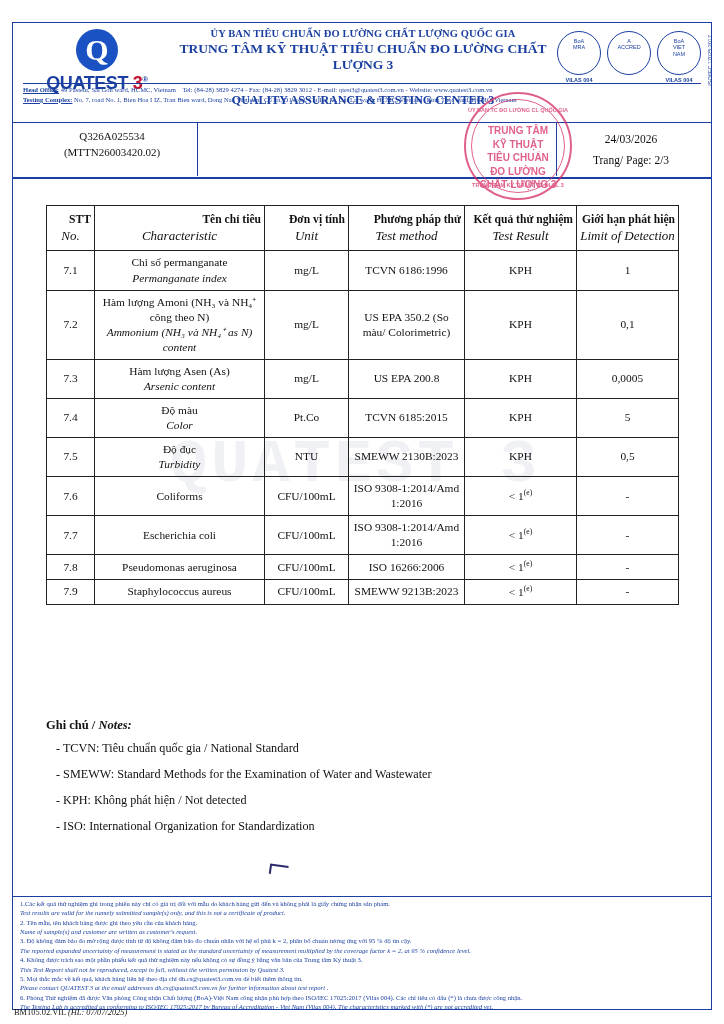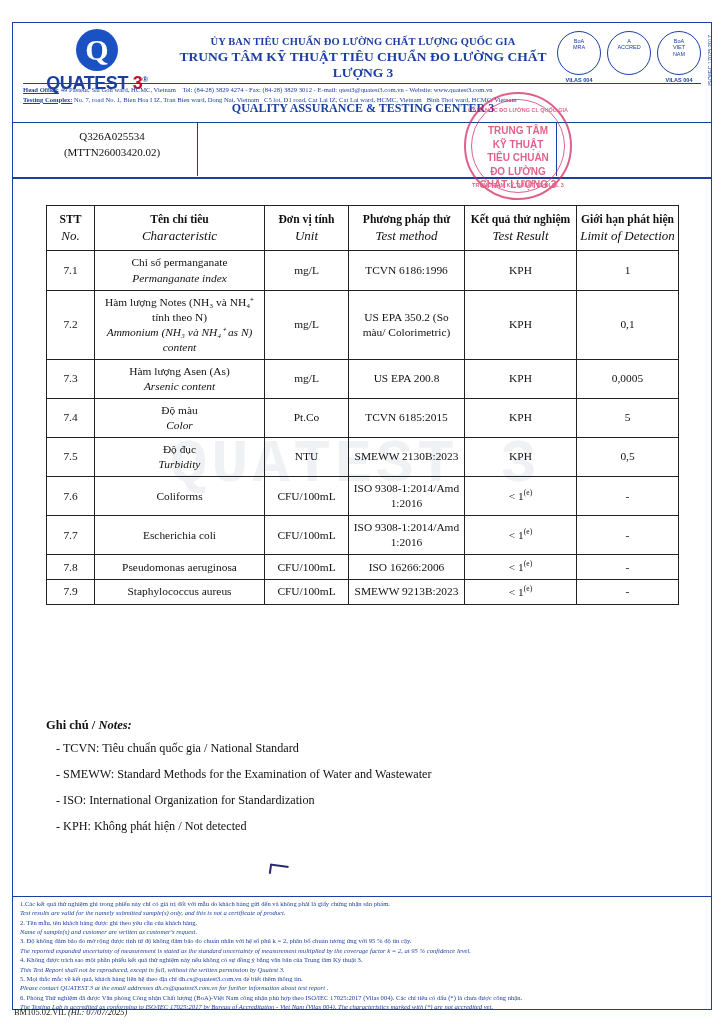--- a/index.html
+++ b/index.html
@@ -82,21 +82,20 @@
     left: 150px;
     top: 5px;
     width: 400px;
     text-align: center;
     color: #1a3fa0;
   }
   .ht1 {
     font-size: 10.5px;
     font-weight: bold;
     letter-spacing: 0.1px;
-    margin-top: 8px;
   }
   .ht2 {
     font-size: 13.5px;
     font-weight: bold;
     margin-top: 2px;
   }
   .ht3 {
     font-size: 12px;
     font-weight: bold;
     margin-top: 20px;
@@ -311,21 +310,21 @@
     font-size: 11.4px;
     padding: 4px 4px;
     vertical-align: middle;
     text-align: center;
     line-height: 1.32;
   }
   table.main th {
     font-weight: normal;
     padding: 6px 3px;
   }
-  .th-vn { font-weight: bold; font-size: 11.6px; display: block; }
+  .th-vn { font-weight: bold; font-size: 11.6px; display: block; text-align: right; }
   .th-en { font-style: italic; font-size: 13px; display: block; }
   .cell-vn { display: block; }
   .cell-en { display: block; font-style: italic; }
   td.left { text-align: left; padding-left: 7px; }
   .sup { font-size: 7.5px; vertical-align: super; }
 
   
   .notes {
     position: absolute;
     left: 46px;
@@ -434,20 +433,24 @@
   <div class="title-row">
     <div class="title-sep-l"></div>
     <div class="title-sep-r"></div>
 
     <div class="cert-no">
       <div>Q326A025534</div>
       <div>(MTTN26003420.02)</div>
     </div>
 
 
+    <div class="date-block">
+      <div>24/03/2026</div>
+      <div>Trang/ Page: 2/3</div>
+    </div>
   </div>
 
   <div class="stamp">
     <div class="stamp-arc-top">ỦY BAN TC ĐO LƯỜNG CL QUỐC GIA</div>
     <div class="stamp-inner">
       TRUNG TÂM<br>KỸ THUẬT<br>TIÊU CHUẨN<br>ĐO LƯỜNG<br>CHẤT LƯỢNG 3
     </div>
     <div class="stamp-arc-bottom">TRUNG TÂM KỸ THUẬT TC ĐLCL 3</div>
   </div>
 
@@ -499,21 +502,21 @@
             <span class="cell-en">Permanganate index</span>
           </td>
           <td>mg/L</td>
           <td>TCVN 6186:1996</td>
           <td>KPH</td>
           <td>1</td>
         </tr>
         <tr>
           <td>7.2</td>
           <td class="left">
-            <span class="cell-vn">Hàm lượng Notes (NH₃ và NH₄⁺ tính theo N)</span>
+            <span class="cell-vn">Hàm lượng Amoni (NH₃ và NH₄⁺ công theo N)</span>
             <span class="cell-en">Ammonium (NH₃ và NH₄⁺ as N) content</span>
           </td>
           <td>mg/L</td>
           <td>US EPA 350.2 (So màu/ Colorimetric)</td>
           <td>KPH</td>
           <td>0,1</td>
         </tr>
         <tr>
           <td>7.3</td>
           <td class="left">
@@ -591,22 +594,22 @@
     </table>
   </div>
 
   <div class="notes">
     <div class="notes-title">
       <span>Ghi chú /</span>
       <i>Notes:</i>
     </div>
     <div class="note-line">- TCVN: Tiêu chuẩn quốc gia / National Standard</div>
     <div class="note-line">- SMEWW: Standard Methods for the Examination of Water and Wastewater</div>
+    <div class="note-line">- KPH: Không phát hiện / Not detected</div>
     <div class="note-line">- ISO: International Organization for Standardization</div>
-    <div class="note-line">- KPH: Không phát hiện / Not detected</div>
   </div>
 
   <div class="squiggle">⌐</div>
 
   <div class="footer-sep"></div>
   <div class="footer">
     <div>1.Các kết quả thử nghiệm ghi trong phiếu này chỉ có giá trị đối với mẫu do khách hàng gửi đến và không phải là giấy chứng nhận sản phẩm.</div>
     <div class="it">Test results are valid for the namely submitted sample(s) only, and this is not a certificate of product.</div>
     <div>2. Tên mẫu, tên khách hàng được ghi theo yêu cầu của khách hàng.</div>
     <div class="it">Name of sample(s) and customer are written as customer's request.</div>

